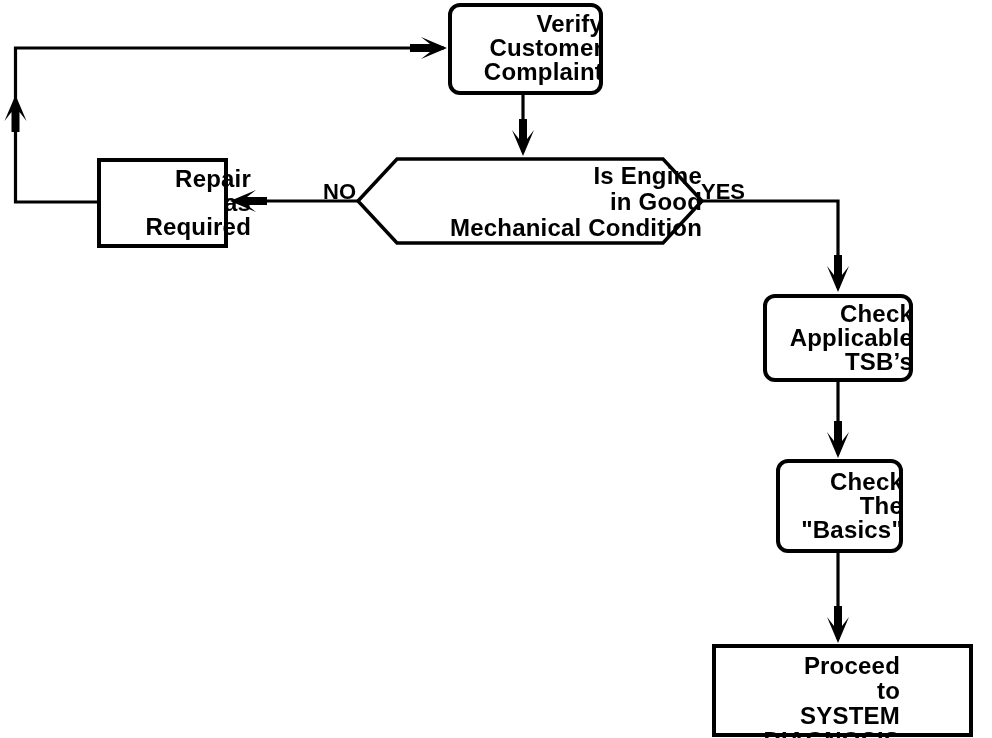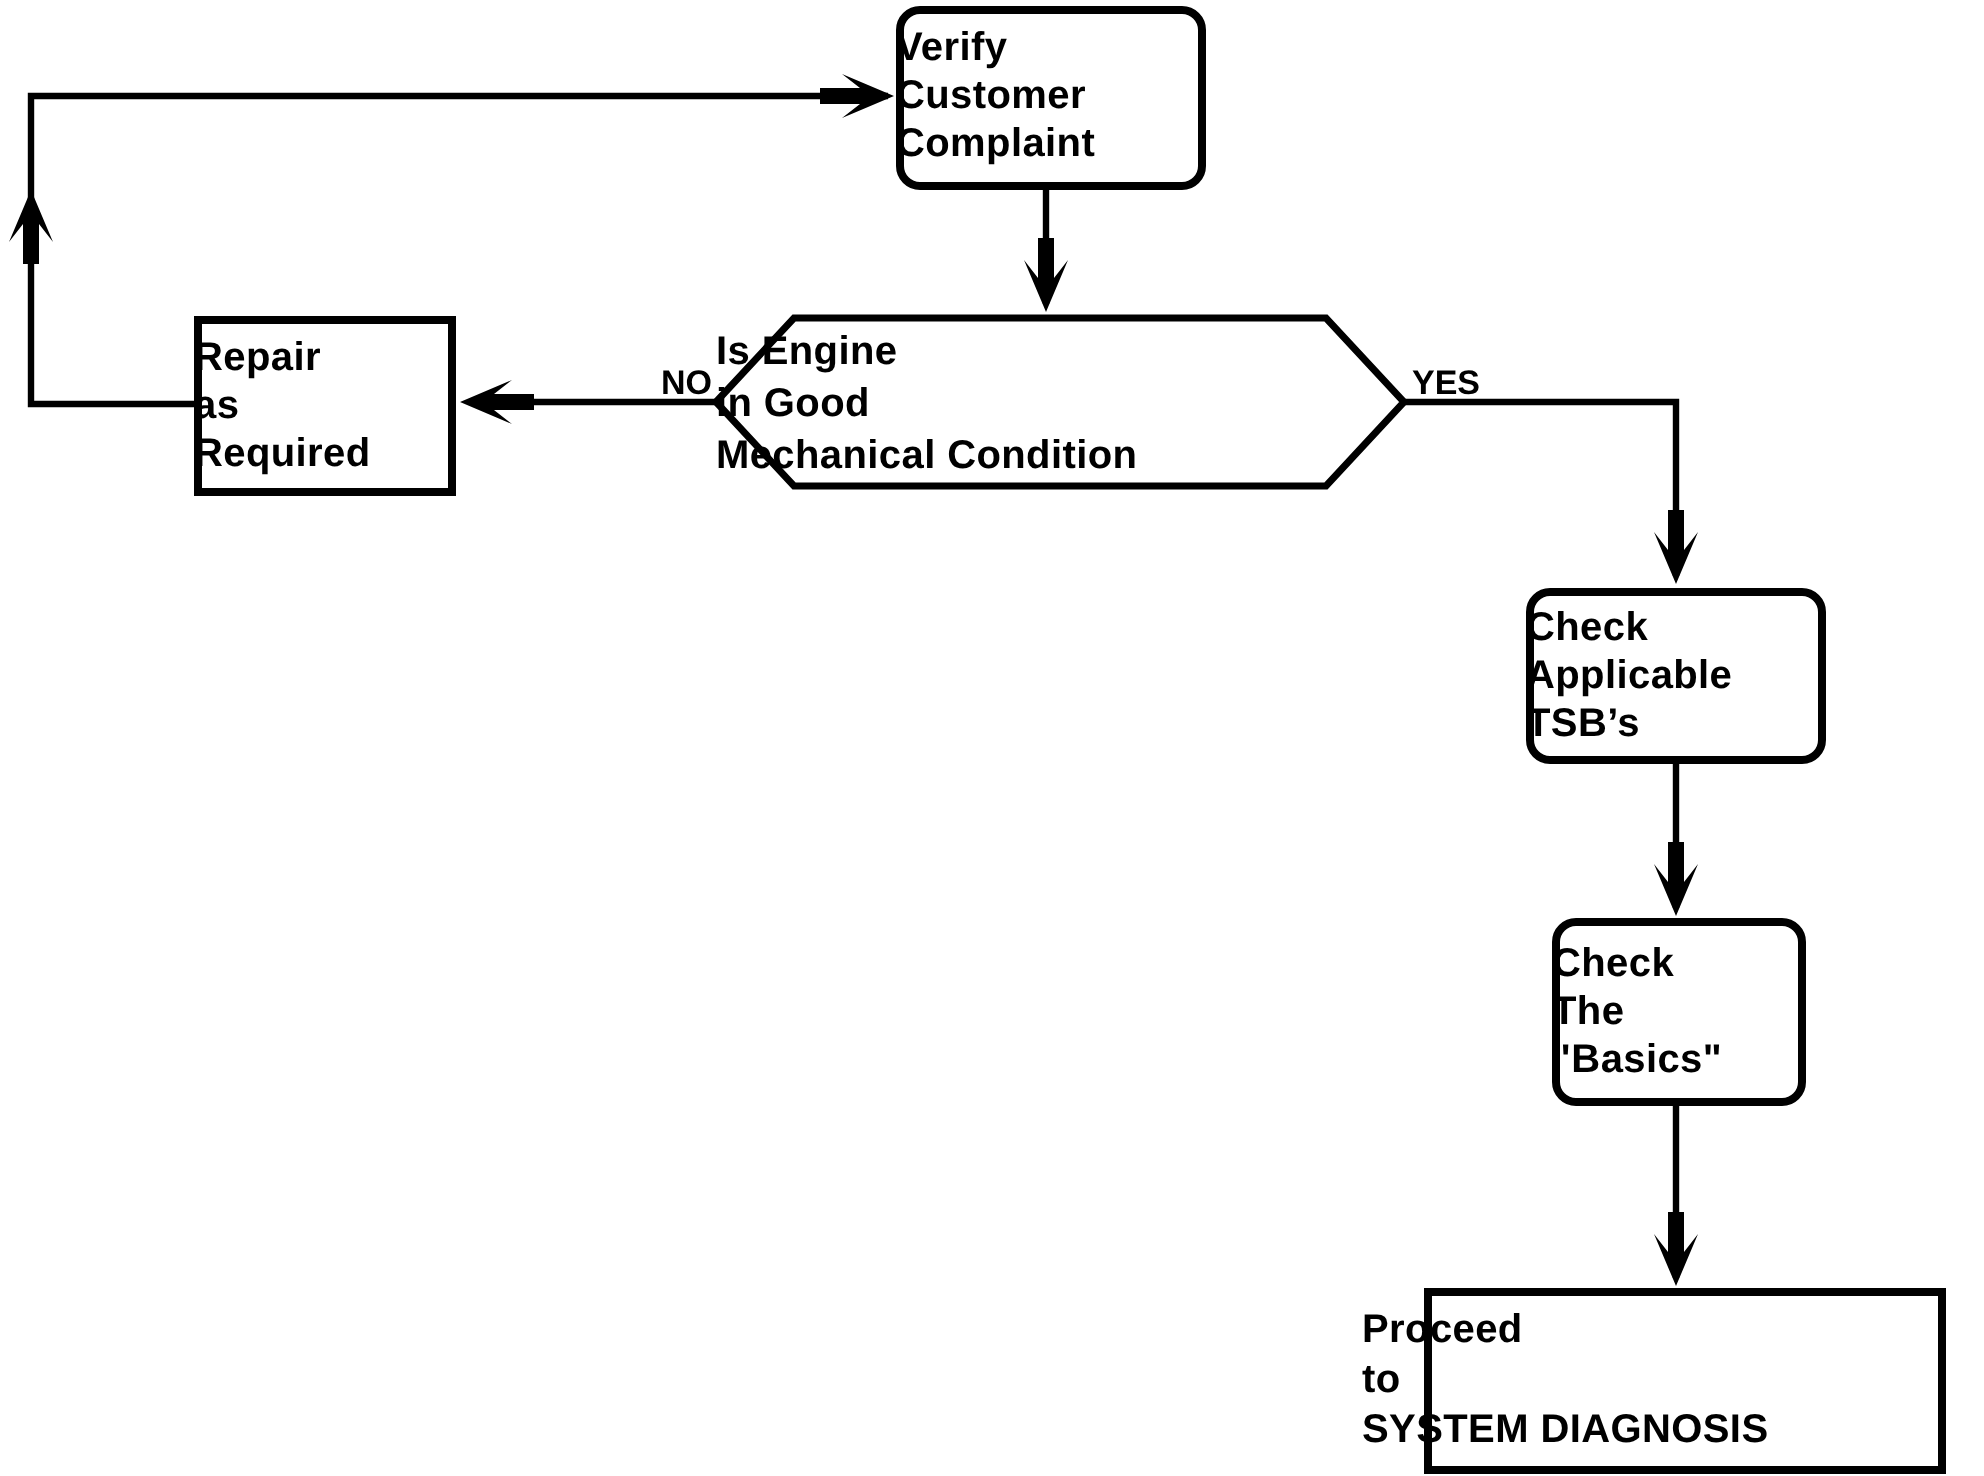--- a/index.html
+++ b/index.html
@@ -15,38 +15,38 @@
     font-family: "Liberation Sans", sans-serif;
     overflow: hidden;
   }
   .stage svg {
     position: absolute;
     left: 0;
     top: 0;
   }
   .lbl {
     position: absolute;
-    text-align: left;
+    text-align: right;
     white-space: pre-line;
     font-weight: bold;
-    font-size: 20px;
+    font-size: 24px;
     line-height: 24px;
     color: #000000;
     letter-spacing: 0.2px;
   }
   .lbl-verify   { left: 448px; top: 12px;  width: 155px; }
   .lbl-repair   { left: 97px;  top: 167px; width: 154px; }
   .lbl-decision { left: 358px; top: 163px; width: 344px; line-height: 26px; }
   .lbl-tsb      { left: 763px; top: 302px; width: 150px; }
   .lbl-basics   { left: 776px; top: 470px; width: 127px; }
   .lbl-proceed  { left: 681px; top: 653px; width: 219px; line-height: 25px; }
   .edge-lbl {
     position: absolute;
     font-weight: bold;
-    font-size: 17px;
+    font-size: 22px;
     line-height: 17px;
     color: #000000;
   }
   .edge-lbl-no  { left: 318px; top: 183px; width: 38px; text-align: right; }
   .edge-lbl-yes { left: 701px; top: 183px; width: 44px; text-align: center; }
   .shape {
     fill: #ffffff;
     stroke: #000000;
   }
   .conn {

